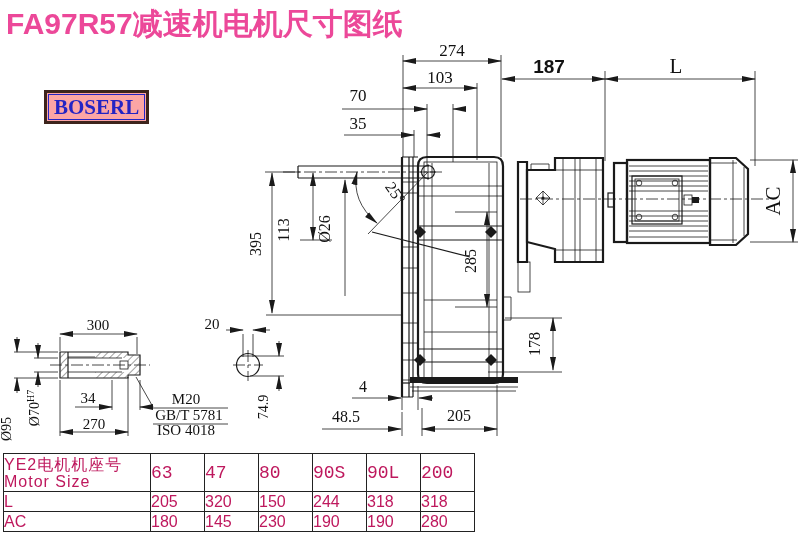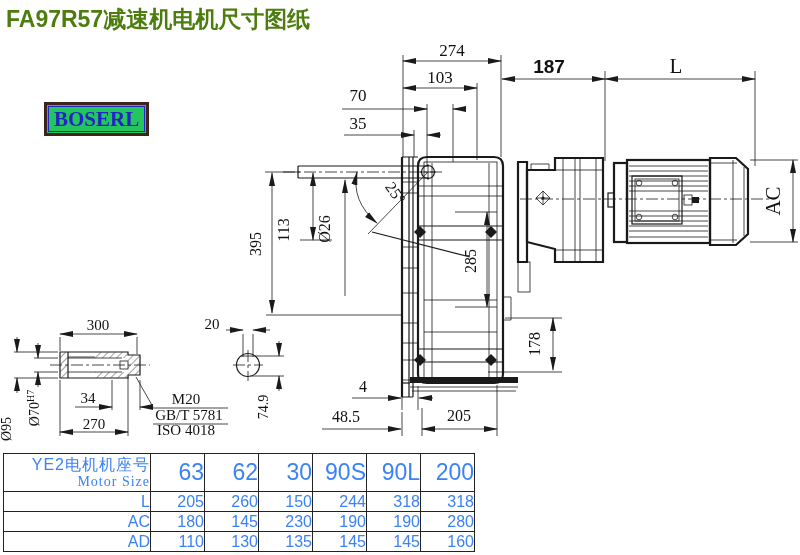--- a/index.html
+++ b/index.html
@@ -1,25 +1,25 @@
 <!DOCTYPE html>
 <html><head>
 <meta charset="utf-8">
 <style>
   html,body{margin:0;padding:0;}
   body{
     width:800px;height:555px;position:relative;overflow:hidden;
     background:#fff;font-family:"Liberation Sans",sans-serif;color:#111;
   }
   .page-title{
-    position:absolute;left:6px;top:4px;font-size:23px;font-weight:bold;
-    letter-spacing:0px;color:#4d7c0f;white-space:nowrap;
+    position:absolute;left:6px;top:4px;font-size:30px;font-weight:bold;
+    letter-spacing:0px;color:#ec4899;white-space:nowrap;
   }
   .logo{
-    position:absolute;left:44px;top:102px;border:3px solid #3d241c;background:#22c55e;
+    position:absolute;left:44px;top:90px;border:3px solid #3d241c;background:#fca5a5;
   }
   .logo-inner{
     border:1px solid #2424c4;margin:1px;padding:0 5px;
     font-family:"Liberation Serif",serif;font-weight:bold;font-size:21px;
     color:#2424c4;line-height:24px;white-space:nowrap;
   }
   svg.drawing{position:absolute;left:0;top:0;}
   
   .h2{stroke:#1a1a1a;stroke-width:2.2;fill:none;}
   .h1{stroke:#1a1a1a;stroke-width:1.2;fill:none;}
@@ -27,28 +27,28 @@
   .cl{stroke:#1a1a1a;stroke-width:0.8;fill:none;stroke-dasharray:12 3 3 3;}
   .fillk{fill:#1a1a1a;stroke:none;}
   text.dim{font-family:"Liberation Serif",serif;fill:#111;}
   text.dim.sans{font-family:"Liberation Sans",sans-serif;}
   
   table.spec{
     position:absolute;left:3px;top:453px;border-collapse:collapse;
     table-layout:fixed;background:#fff;
   }
   table.spec th,table.spec td{
-    border:1.5px solid #222;text-align:right;vertical-align:middle;
-    padding:0;font-weight:normal;color:#3b82f6;
+    border:1.5px solid #222;text-align:left;vertical-align:middle;
+    padding:0;font-weight:normal;color:#be185d;
   }
   table.spec .hdr-cell{width:146px;height:37px;}
-  table.spec .col-h{width:53px;font-size:23px;}
+  table.spec .col-h{width:53px;font-size:18px;font-family:Liberation Mono, monospace;}
   table.spec .data-row th,table.spec .data-row td{height:19px;font-size:16px;}
   .hdr-cn{font-size:16px;line-height:18px;letter-spacing:1px;}
-  .hdr-en{font-family:Liberation Serif, serif;font-size:14px;line-height:16px;letter-spacing:1px;}
+  .hdr-en{font-family:Liberation Sans, sans-serif;font-size:16px;line-height:16px;letter-spacing:1px;}
 </style>
 </head>
 <body>
 
 <div class="page-title">FA97R57减速机电机尺寸图纸</div>
 
 <div class="logo">
   <div class="logo-inner">BOSERL</div>
 </div>
 
@@ -221,47 +221,38 @@
 </svg>
 
 <table class="spec">
   <tbody id="tbl-body">
       <tr>
         <th class="hdr-cell">
           <div class="hdr-cn">YE2电机机座号</div>
           <div class="hdr-en">Motor Size</div>
         </th>
         <th class="col-h">63</th>
-        <th class="col-h">62</th>
-        <th class="col-h">30</th>
+        <th class="col-h">47</th>
+        <th class="col-h">80</th>
         <th class="col-h">90S</th>
         <th class="col-h">90L</th>
         <th class="col-h">200</th>
       </tr>
       <tr class="data-row">
         <th>L</th>
         <td>205</td>
-        <td>260</td>
+        <td>320</td>
         <td>150</td>
         <td>244</td>
         <td>318</td>
         <td>318</td>
       </tr>
       <tr class="data-row">
         <th>AC</th>
         <td>180</td>
         <td>145</td>
         <td>230</td>
         <td>190</td>
         <td>190</td>
         <td>280</td>
       </tr>
-      <tr class="data-row">
-        <th>AD</th>
-        <td>110</td>
-        <td>130</td>
-        <td>135</td>
-        <td>145</td>
-        <td>145</td>
-        <td>160</td>
-      </tr>
     </tbody>
 </table>
 
 </body></html>

